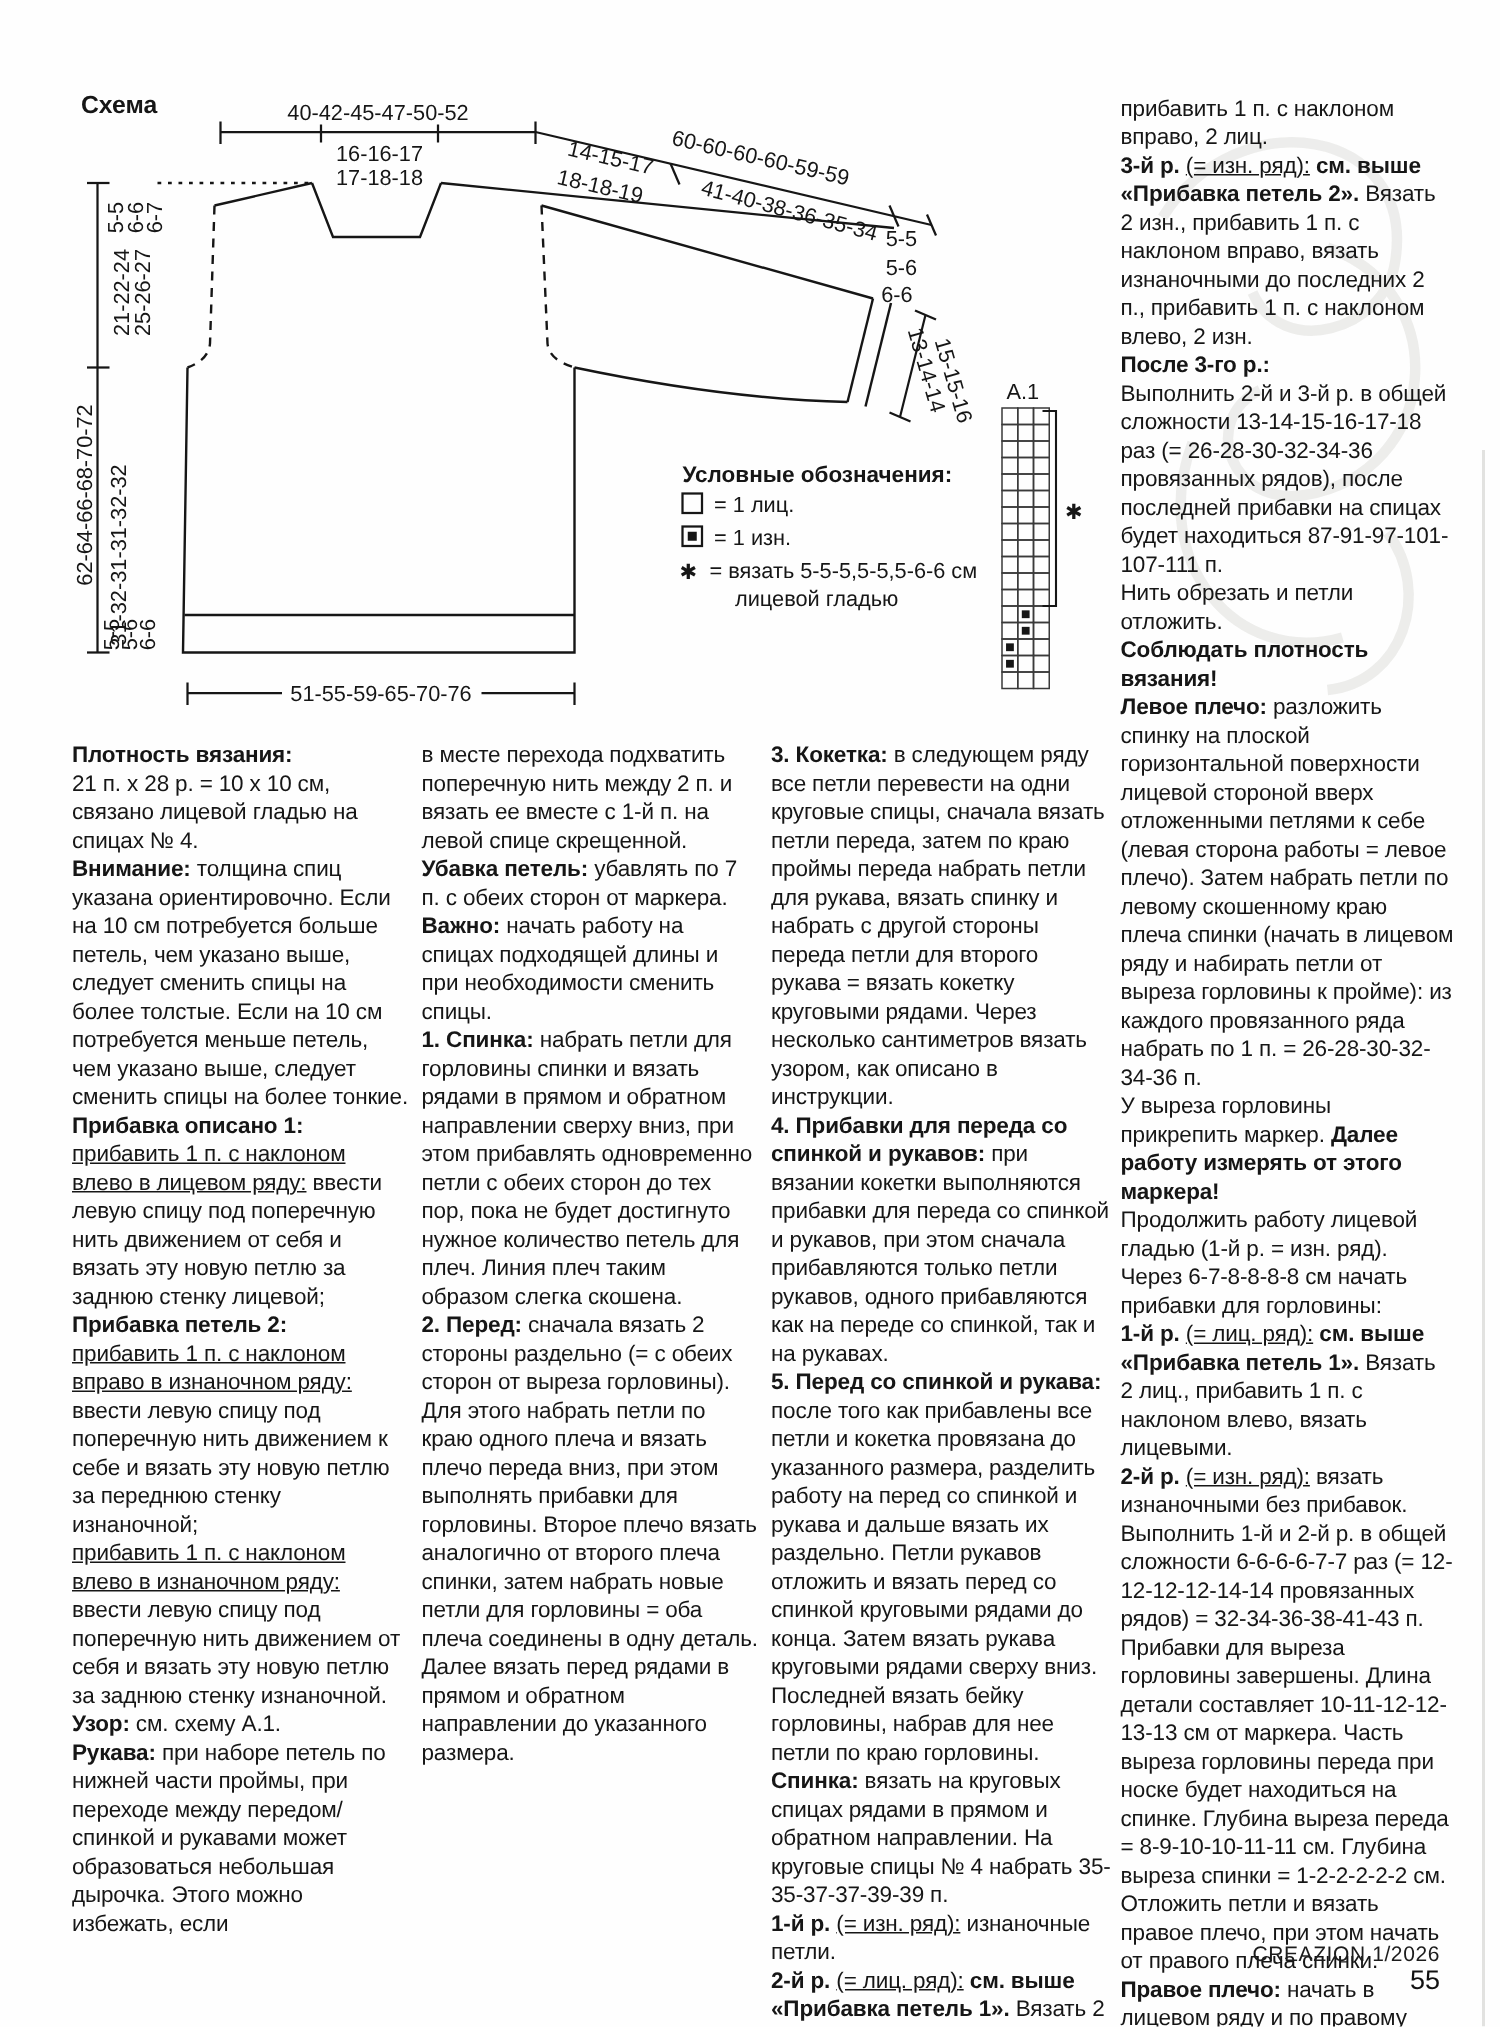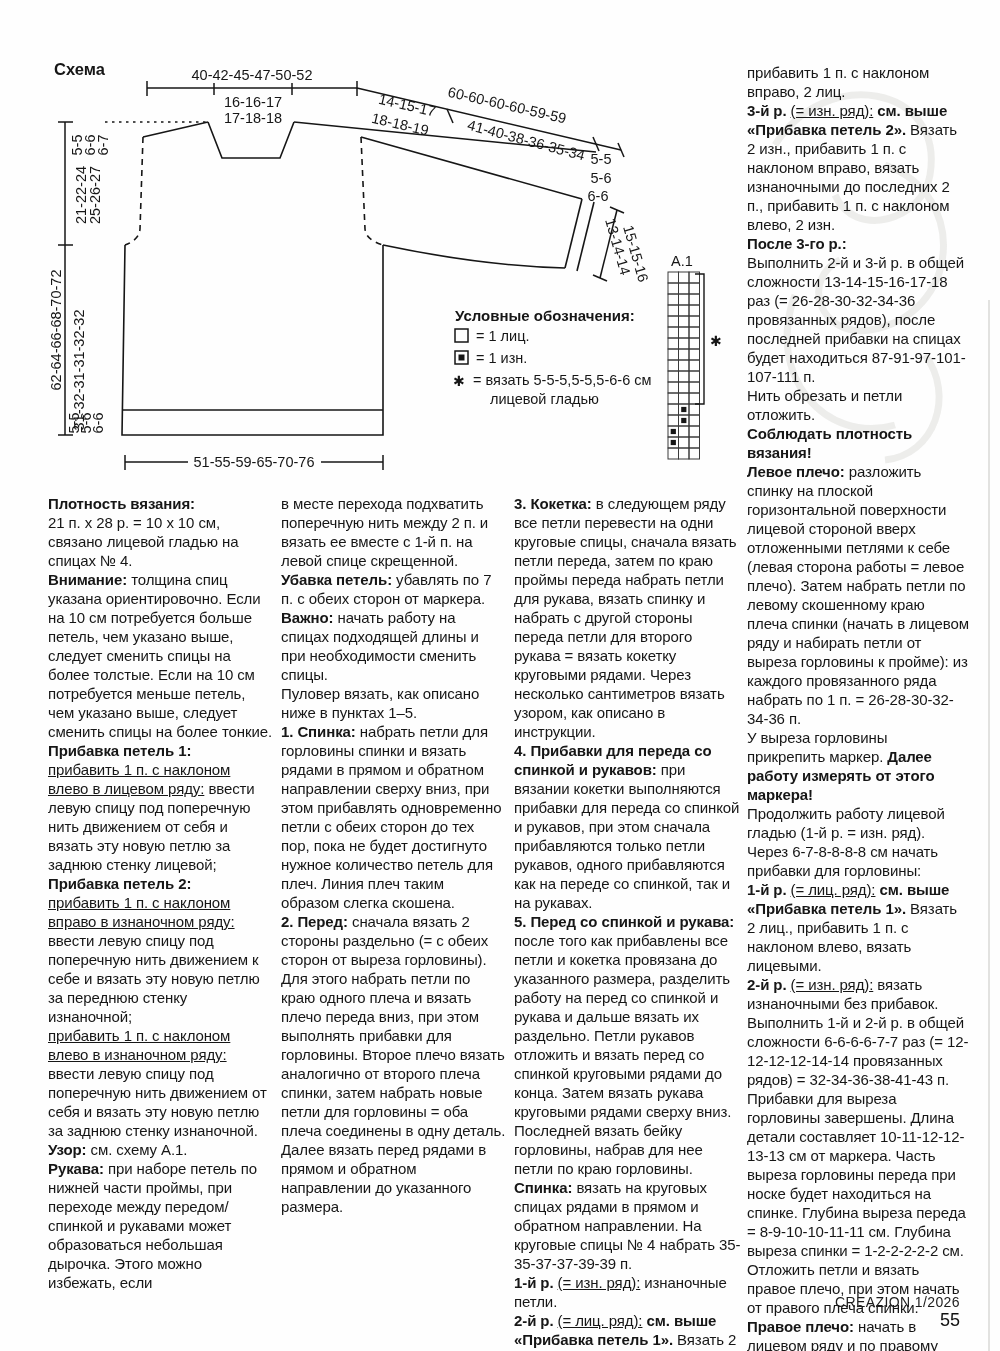--- a/index.html
+++ b/index.html
@@ -191,33 +191,32 @@
       </g>
     <path d="M657,222 L666,222 L666,352 L657,352" fill="none" stroke="#161616" stroke-width="1.4"></path>
     <text class="star" x="672" y="294">✱</text>
   </g>
 </svg>
 
 <div class="col" style="left:48px;top:494px;">
     <p class="para"><span class="rb">Плотность вязания:</span></p>
     <p class="para"><span>21 п. x 28 р. = 10 x 10 см, связано лицевой гладью на спицах № 4.</span></p>
     <p class="para"><span class="rb">Внимание: </span><span>толщина спиц указана ориентировочно. Если на 10 см потребуется больше петель, чем указано выше, следует сменить спицы на более толстые. Если на 10 см потребуется меньше петель, чем указано выше, следует сменить спицы на более тонкие.</span></p>
-    <p class="para"><span class="rb">Прибавка петель 1:</span></p>
+    <p class="para"><span class="rb">Прибавка описано 1:</span></p>
     <p class="para"><span class="ru">прибавить 1 п. с наклоном влево в лицевом ряду:</span><span> ввести левую спицу под поперечную нить движением от себя и вязать эту новую петлю за заднюю стенку лицевой;</span></p>
     <p class="para"><span class="rb">Прибавка петель 2:</span></p>
     <p class="para"><span class="ru">прибавить 1 п. с наклоном вправо в изнаночном ряду:</span><span> ввести левую спицу под поперечную нить движением к себе и вязать эту новую петлю за переднюю стенку изнаночной;</span></p>
     <p class="para"><span class="ru">прибавить 1 п. с наклоном влево в изнаночном ряду:</span><span> ввести левую спицу под поперечную нить движением от себя и вязать эту новую петлю за заднюю стенку изнаночной.</span></p>
     <p class="para"><span class="rb">Узор: </span><span>см. схему А.1.</span></p>
     <p class="para"><span class="rb">Рукава: </span><span>при наборе петель по нижней части проймы, при переходе между передом/спинкой и рукавами может образоваться небольшая дырочка. Этого можно избежать, если</span></p>
   </div>
 <div class="col" style="left:281px;top:494px;">
     <p class="para"><span>в месте перехода подхватить поперечную нить между 2 п. и вязать ее вместе с 1-й п. на левой спице скрещенной.</span></p>
     <p class="para"><span class="rb">Убавка петель: </span><span>убавлять по 7 п. с обеих сторон от маркера.</span></p>
     <p class="para"><span class="rb">Важно: </span><span>начать работу на спицах подходящей длины и при необходимости сменить спицы.</span></p>
-    <p class="para"><span>Пуловер вязать, как описано ниже в пунктах 1–5.</span></p>
     <p class="para"><span class="rb">1. Спинка: </span><span>набрать петли для горловины спинки и вязать рядами в прямом и обратном направлении сверху вниз, при этом прибавлять одновременно петли с обеих сторон до тех пор, пока не будет достигнуто нужное количество петель для плеч. Линия плеч таким образом слегка скошена.</span></p>
     <p class="para"><span class="rb">2. Перед: </span><span>сначала вязать 2 стороны раздельно (= с обеих сторон от выреза горловины). Для этого набрать петли по краю одного плеча и вязать плечо переда вниз, при этом выполнять прибавки для горловины. Второе плечо вязать аналогично от второго плеча спинки, затем набрать новые петли для горловины = оба плеча соединены в одну деталь. Далее вязать перед рядами в прямом и обратном направлении до указанного размера.</span></p>
   </div>
 <div class="col" style="left:514px;top:494px;width:227px;">
     <p class="para"><span class="rb">3. Кокетка: </span><span>в следующем ряду все петли перевести на одни круговые спицы, сначала вязать петли переда, затем по краю проймы переда набрать петли для рукава, вязать спинку и набрать с другой стороны переда петли для второго рукава = вязать кокетку круговыми рядами. Через несколько сантиметров вязать узором, как описано в инструкции.</span></p>
     <p class="para"><span class="rb">4. Прибавки для переда со спинкой и рукавов: </span><span>при вязании кокетки выполняются прибавки для переда со спинкой и рукавов, при этом сначала прибавляются только петли рукавов, одного прибавляются как на переде со спинкой, так и на рукавах.</span></p>
     <p class="para"><span class="rb">5. Перед со спинкой и рукава: </span><span>после того как прибавлены все петли и кокетка провязана до указанного размера, разделить работу на перед со спинкой и рукава и дальше вязать их раздельно. Петли рукавов отложить и вязать перед со спинкой круговыми рядами до конца. Затем вязать рукава круговыми рядами сверху вниз. Последней вязать бейку горловины, набрав для нее петли по краю горловины.</span></p>
     <p class="para"><span class="rb">Спинка: </span><span>вязать на круговых спицах рядами в прямом и обратном направлении. На круговые спицы № 4 набрать 35-35-37-37-39-39 п.</span></p>
     <p class="para"><span class="rb">1-й р. </span><span class="ru">(= изн. ряд):</span><span> изнаночные петли.</span></p>
     <p class="para"><span class="rb">2-й р. </span><span class="ru">(= лиц. ряд):</span><span> </span><span class="rb">см. выше «Прибавка петель 1».</span><span> Вязать 2 лиц., прибавить 1 п. с наклоном влево, вязать лицевыми до последних 2 п.,</span></p>

